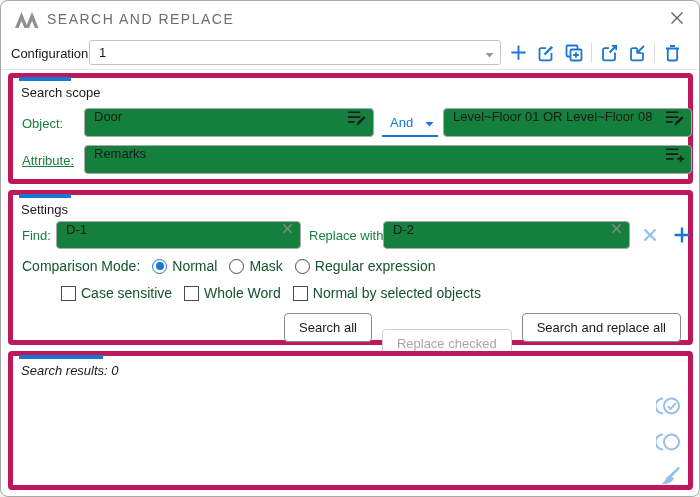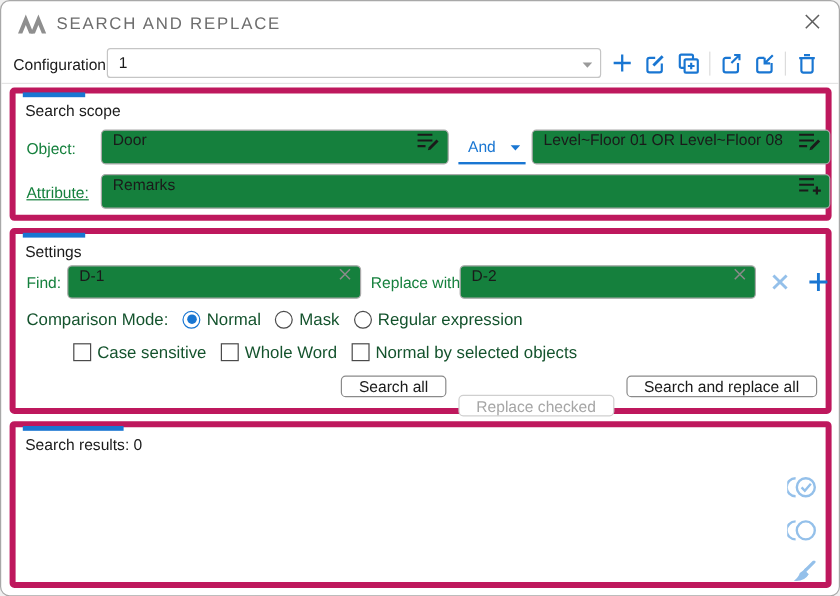--- a/index.html
+++ b/index.html
@@ -33,21 +33,21 @@
   .iconbtn{width:22px;height:24px;display:flex;align-items:center;justify-content:center;cursor:pointer;}
   .vsep{width:1px;height:20px;background:#dcdcdc;}
   .hsep{position:absolute;left:0;right:0;top:68px;height:1px;background:#e4e4e4;}
   
   .panel{
     position:absolute;left:7px;width:685px;box-sizing:border-box;
     border:5px solid #be185d;border-radius:4px;background:#fff;
   }
   .panel-scope{top:72px;height:111px;}
   .panel-settings{top:189px;height:155px;}
-  .panel-results{top:350px;height:139px;}
+  .panel-results{top:350px;height:139px;font-style:italic;}
   .tab-ind{position:absolute;left:6px;top:-1px;height:4px;width:52px;background:#1976d2;}
   .tab-ind.wide{width:84px;}
   .panel-title{position:absolute;left:8px;top:7px;font-size:13px;color:#1a1a1a;}
   .lbl{position:absolute;font-size:13px;color:#15803d;white-space:nowrap;}
   
   .field{
     position:absolute;box-sizing:border-box;height:29px;
     border:1px solid #a9a9a9;border-radius:4px;background:#15803d;
     display:flex;align-items:flex-start;padding:0 6px 0 9px;gap:4px;
   }
@@ -80,21 +80,21 @@
   .radio-group{display:flex;align-items:center;gap:5px;cursor:pointer;}
   .radio{width:15px;height:15px;box-sizing:border-box;border-radius:50%;border:1px solid #4a4a4a;background:#fff;position:relative;}
   .radio.selected{border:1.5px solid #1976d2;}
   .radio.selected::after{content:"";position:absolute;inset:2.5px;border-radius:50%;background:#1976d2;}
   .checkbox-row{position:absolute;left:9px;top:89px;height:18px;display:flex;align-items:center;gap:12px;padding-left:39px;}
   .cb-group{display:flex;align-items:center;gap:5px;cursor:pointer;}
   .checkbox{width:15px;height:15px;box-sizing:border-box;border:1px solid #4a4a4a;background:#fff;}
   .rc-label{font-size:14px;color:#14532d;white-space:nowrap;}
   .buttons-row{position:absolute;right:7px;top:118px;display:flex;gap:10px;}
   .btn{
-    height:18px;box-sizing:border-box;padding:0 14px;border:1px solid #8a8a8a;border-radius:4px;
+    height:29px;box-sizing:border-box;padding:0 14px;border:1px solid #8a8a8a;border-radius:4px;
     background:#fff;font-size:13px;color:#1a1a1a;display:flex;align-items:center;cursor:pointer;
     font-family:"Liberation Sans",sans-serif;white-space:nowrap;
   }
   .btn.disabled{border-color:#cfcfcf;color:#a6a6a6;cursor:default;margin-top:16px;}
   
   .res-icons{position:absolute;right:6px;top:38px;display:flex;flex-direction:column;gap:12px;align-items:center;}
   .res-icons .iconbtn{width:26px;height:24px;}
 </style>
 </head>
 <body>

